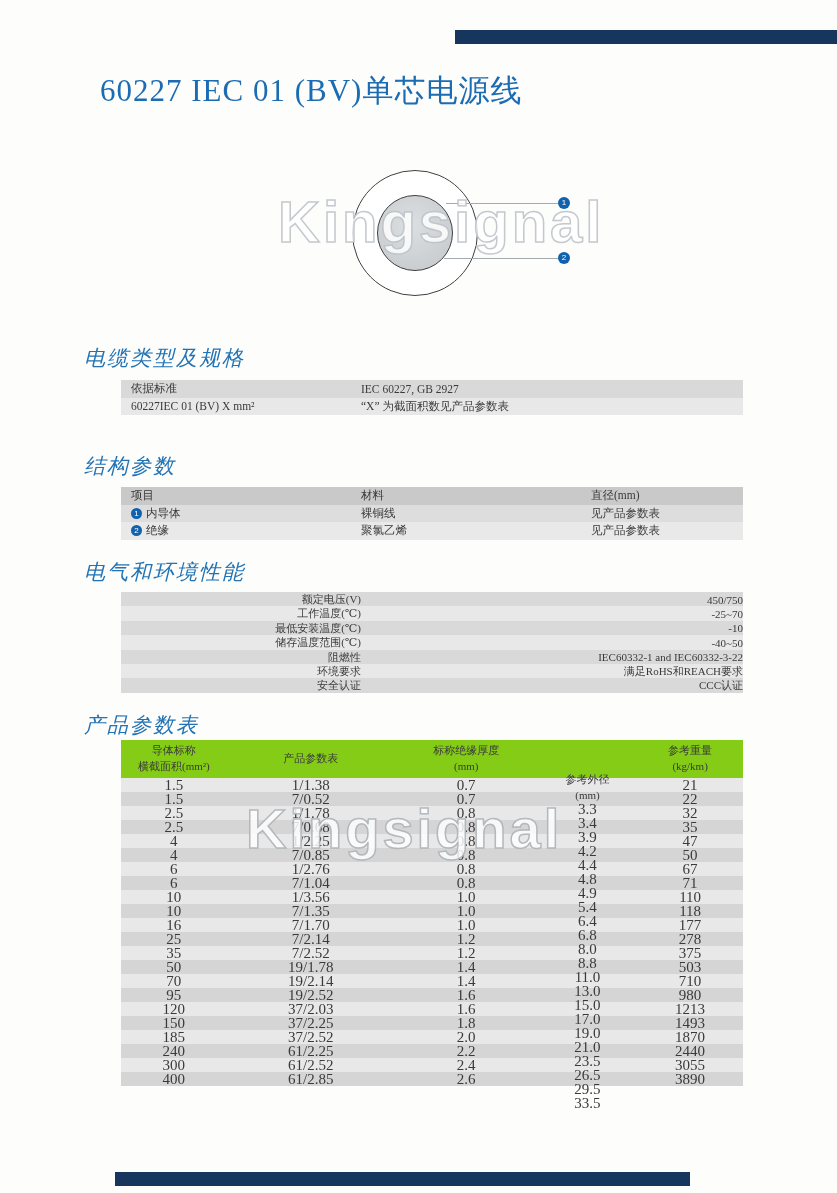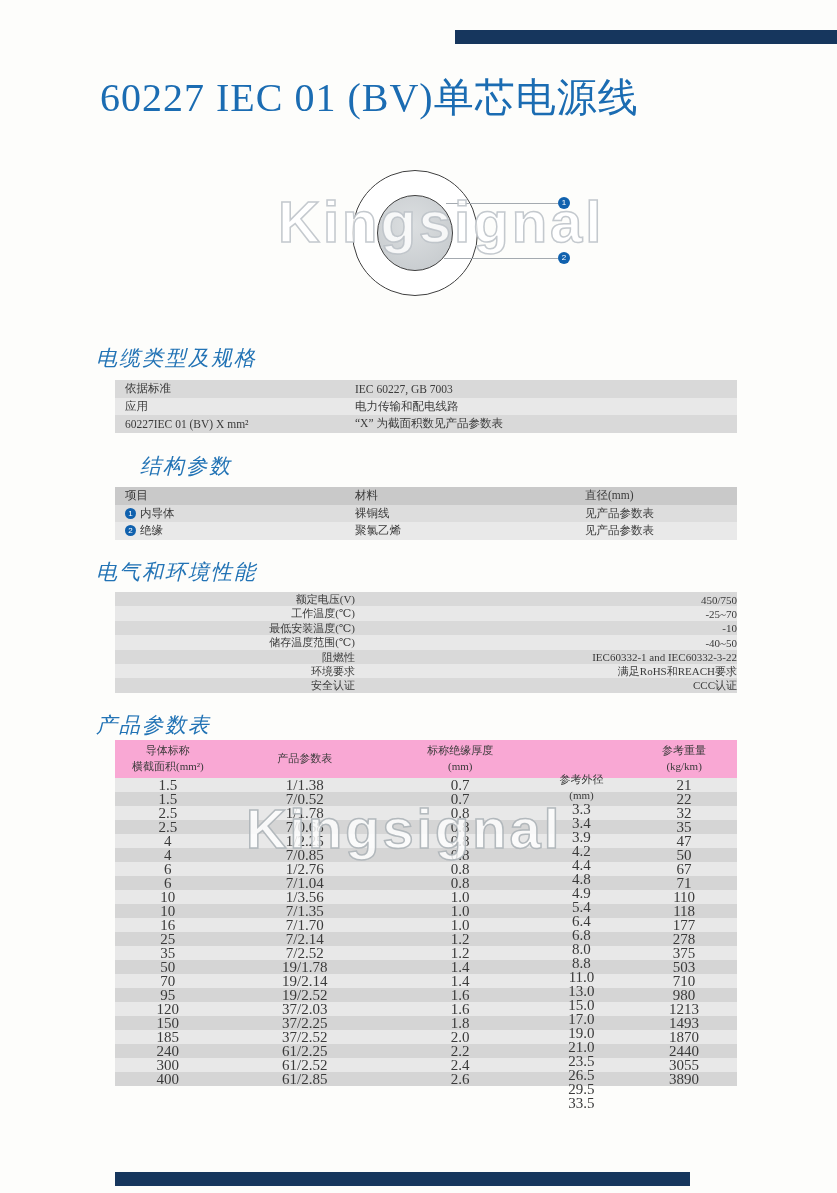--- a/index.html
+++ b/index.html
@@ -9,21 +9,21 @@
     font-family:"Liberation Serif","DejaVu Serif",serif;color:#3a3a3a;
   }
   
   .bar{position:absolute;background:#16365d;height:14px;}
   #bar-top{left:455px;top:30px;width:382px;}
   #bar-bottom{left:115px;top:1172px;width:575px;}
 
   
   #doc-title{
     position:absolute;left:100px;top:70px;width:700px;
-    font-size:40px;color:#1b6cb2;letter-spacing:1px;white-space:nowrap;
+    font-size:31px;color:#1b6cb2;letter-spacing:1px;white-space:nowrap;
   }
 
   
   #diagram{position:absolute;left:0;top:160px;width:837px;height:150px;}
   .circle{position:absolute;border-radius:50%;box-sizing:border-box;}
   #outer-circle{left:352px;top:10px;width:126px;height:126px;border:1.6px solid #3f3f3f;background:#fff;}
   #inner-circle{left:377px;top:35px;width:76px;height:76px;border:1.4px solid #3f3f3f;
     background:radial-gradient(circle at 45% 40%, #dcdfe1 0%, #c9cdd0 75%);}
   .leader{position:absolute;height:1px;background:#a4aab0;}
   #leader-1{left:446px;top:43px;width:112px;}
@@ -41,30 +41,30 @@
     position:absolute;font-family:"Liberation Sans","DejaVu Sans",sans-serif;
     font-weight:bold;color:rgba(255,255,255,0.82);
     -webkit-text-stroke:1.5px rgba(186,192,197,0.85);
     letter-spacing:3px;pointer-events:none;z-index:6;white-space:nowrap;
   }
   #watermark-diagram{left:278px;top:188px;font-size:58px;}
   #watermark-table{left:246px;top:796px;font-size:56px;-webkit-text-stroke:1.5px rgba(172,178,183,0.9);}
 
   
   .section-heading{
-    position:absolute;left:96px;color:#2273b5;font-size:21px;
+    position:absolute;left:84px;color:#2273b5;font-size:21px;
     letter-spacing:2px;font-style:italic;white-space:nowrap;
   }
   #heading-1{top:344px;}
-  #heading-2{top:452px;margin-left:44px;}
+  #heading-2{top:452px;}
   #heading-3{top:558px;}
   #heading-4{top:711px;}
 
   
-  .table{position:absolute;left:115px;width:622px;font-size:11.5px;}
+  .table{position:absolute;left:121px;width:622px;font-size:11.5px;}
   #table-cable{top:380px;}
   #table-structure{top:487px;}
   #table-electrical{top:592px;text-align:right;}
   .kv-row{display:grid;grid-template-columns:230px 1fr;align-items:center;
     height:17.6px;padding-left:10px;box-sizing:border-box;}
   #table-electrical .kv-row{height:14.4px;font-size:11px;}
   .table-kv .kv-row:nth-child(odd){background:#d9d9d9;}
   .table-kv .kv-row:nth-child(even){background:#e8e8e8;}
 
   
@@ -75,21 +75,21 @@
   #table-structure .tri-row:nth-child(3){background:#e9e9e9;}
   .cell-with-badge{display:flex;align-items:center;gap:4px;}
   .badge-inline{
     display:inline-block;width:11px;height:11px;border-radius:50%;background:#1061ae;
     color:#fff;font-family:"Liberation Sans","DejaVu Sans",sans-serif;
     font-size:8px;line-height:11px;text-align:center;flex:0 0 auto;
   }
 
   
   #table-products{top:740px;}
-  .p-header{display:flex;background:#f9a8d4;height:38px;font-size:11px;}
+  .p-header{display:flex;background:#84cc16;height:38px;font-size:11px;}
   .ph-cell{display:flex;flex-direction:column;justify-content:center;text-align:center;line-height:1.45;}
   .p-row{display:flex;height:14px;align-items:center;font-size:15px;}
   .p-cell{text-align:center;box-sizing:border-box;}
   .c0{width:17%;} .c1{width:27%;} .c2{width:23%;} .c3{width:16%;margin-top:48px;} .c4{width:17%;}
   #product-rows .p-row:nth-child(odd){background:#e8e8e8;}
   #product-rows .p-row:nth-child(even){background:#d5d5d5;}
 </style>
 </head>
 <body>
 
@@ -106,25 +106,21 @@
     <div id="leader-2" class="leader"></div>
     <div id="badge-1" class="badge">1</div>
     <div id="badge-2" class="badge">2</div>
   </div>
   <div id="watermark-diagram" class="watermark">Kingsignal</div>
 
   <div id="heading-1" class="section-heading">电缆类型及规格</div>
   <div id="table-cable" class="table table-kv">
       <div class="kv-row">
         <span>依据标准</span>
-        <span>IEC 60227, GB 7003</span>
-      </div>
-      <div class="kv-row">
-        <span>应用</span>
-        <span>电力传输和配电线路</span>
+        <span>IEC 60227, GB 2927</span>
       </div>
       <div class="kv-row">
         <span>60227IEC 01 (BV) X mm²</span>
         <span>“X” 为截面积数见产品参数表</span>
       </div>
     </div>
 
   <div id="heading-2" class="section-heading">结构参数</div>
   <div id="table-structure" class="table">
       <div class="tri-row header">

